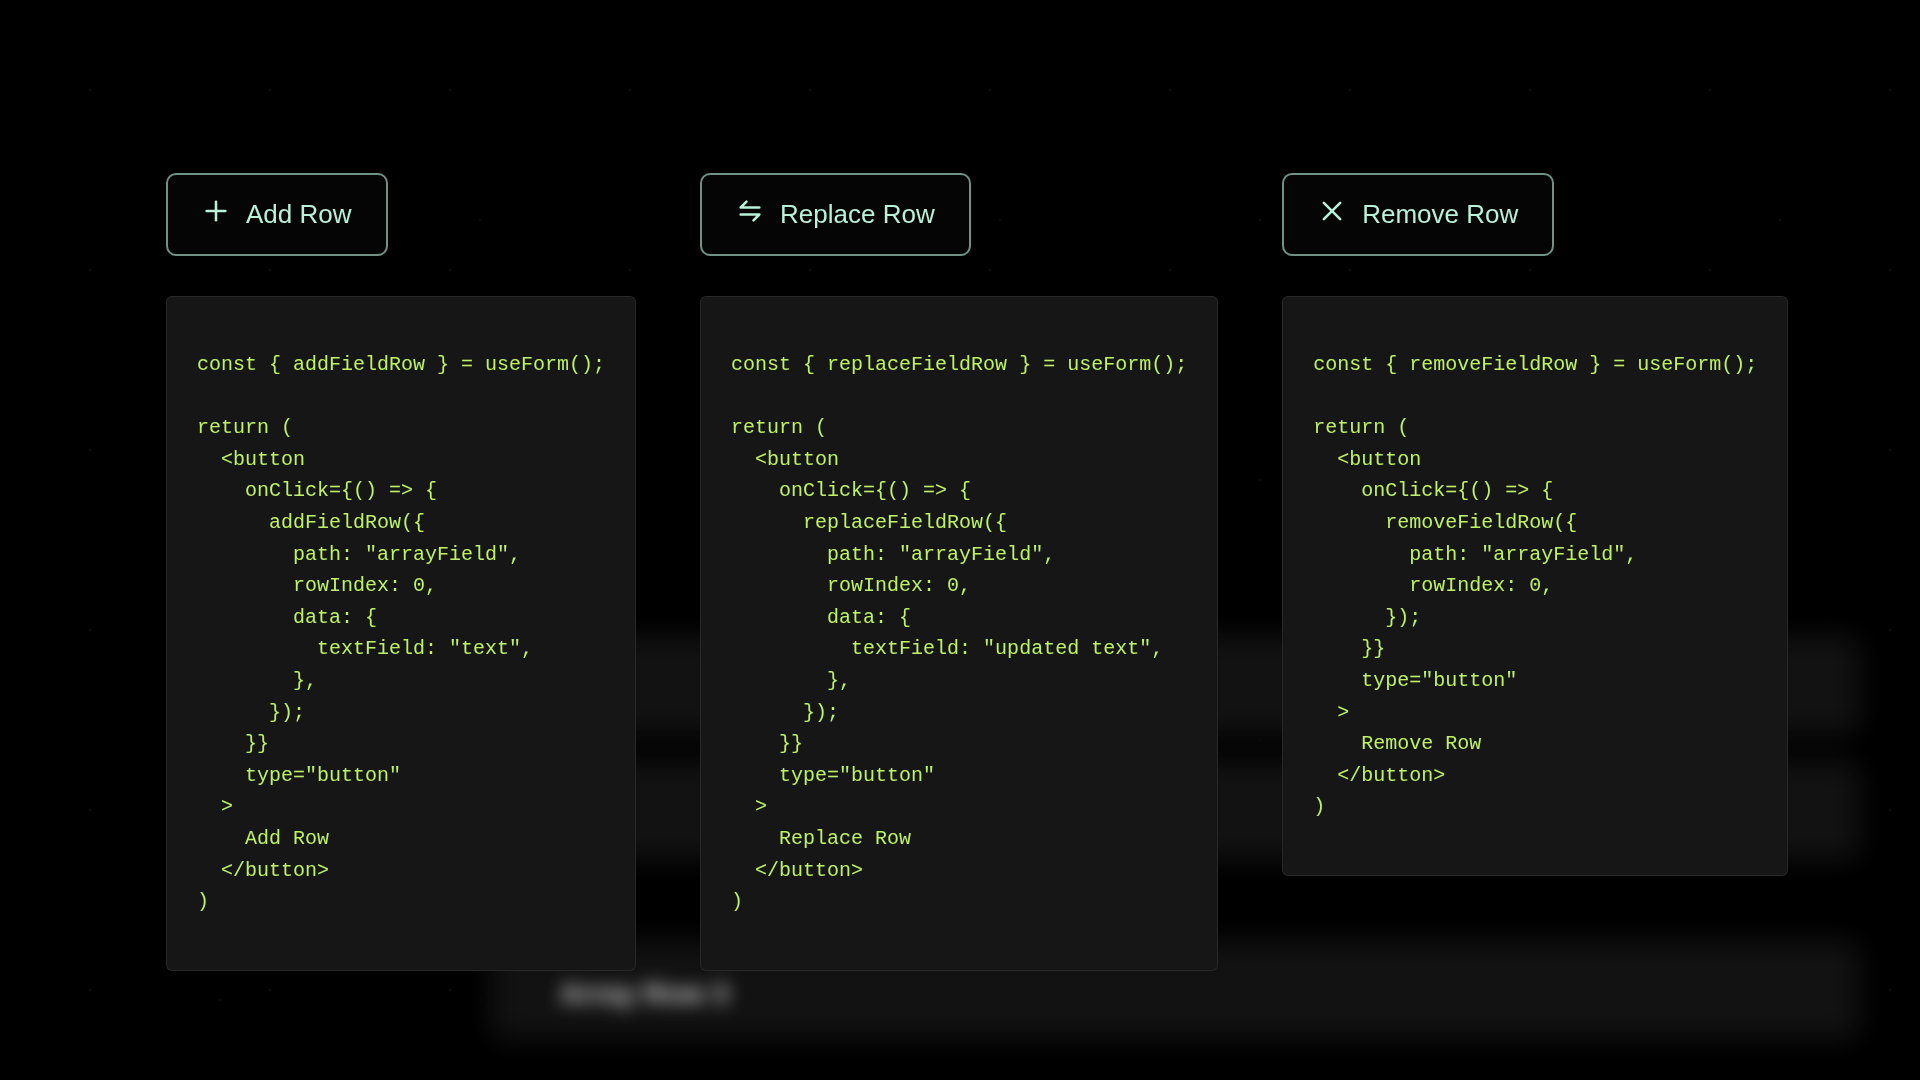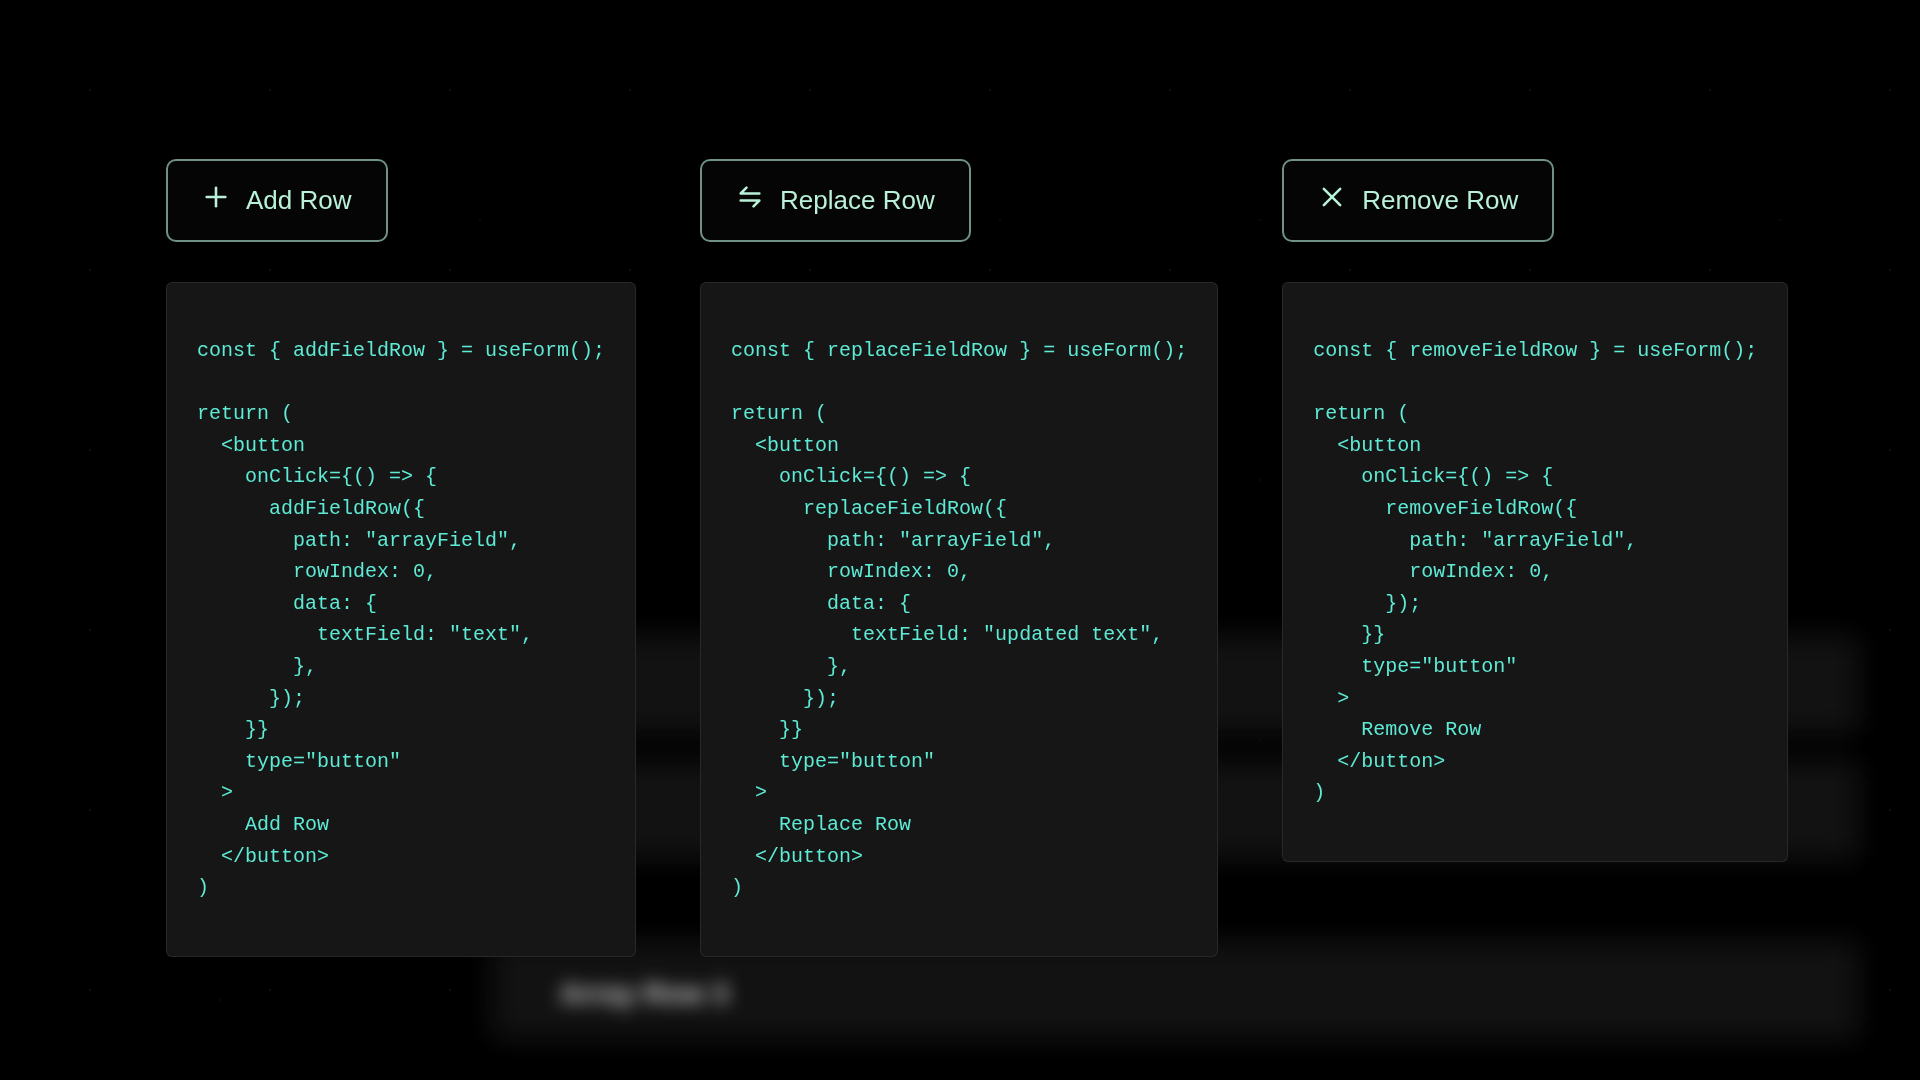--- a/index.html
+++ b/index.html
@@ -50,21 +50,21 @@
     font-weight: 700;
     color: #ffffff;
     filter: blur(9px);
     opacity: 0.85;
     z-index: 2;
     letter-spacing: 0.5px;
   }
 
   .columns {
     position: absolute;
-    top: 159px;
+    top: 173px;
     left: 166px;
     width: 1620px;
     display: flex;
     gap: 64px;
     z-index: 5;
   }
   .col {
     flex: 1 1 0;
     display: flex;
     flex-direction: column;
@@ -97,21 +97,21 @@
     background: #161616;
     border: 1px solid rgba(255,255,255,0.08);
     border-radius: 6px;
     padding: 52px 30px 52px 30px;
     min-height: 548px;
   }
   pre.code {
     font-family: "SFMono-Regular", Consolas, "Liberation Mono", Menlo, monospace;
     font-size: 20px;
     line-height: 1.58;
-    color: #5eead4;
+    color: #bef264;
     white-space: pre;
   }
 </style>
 </head>
 <body>
 
 <div class="bg-blur bg-blur-1"></div>
 <div class="bg-blur bg-blur-2"></div>
 <div class="bg-blur bg-blur-3"></div>
 <div class="bg-blur-label">Array Row 3</div>

